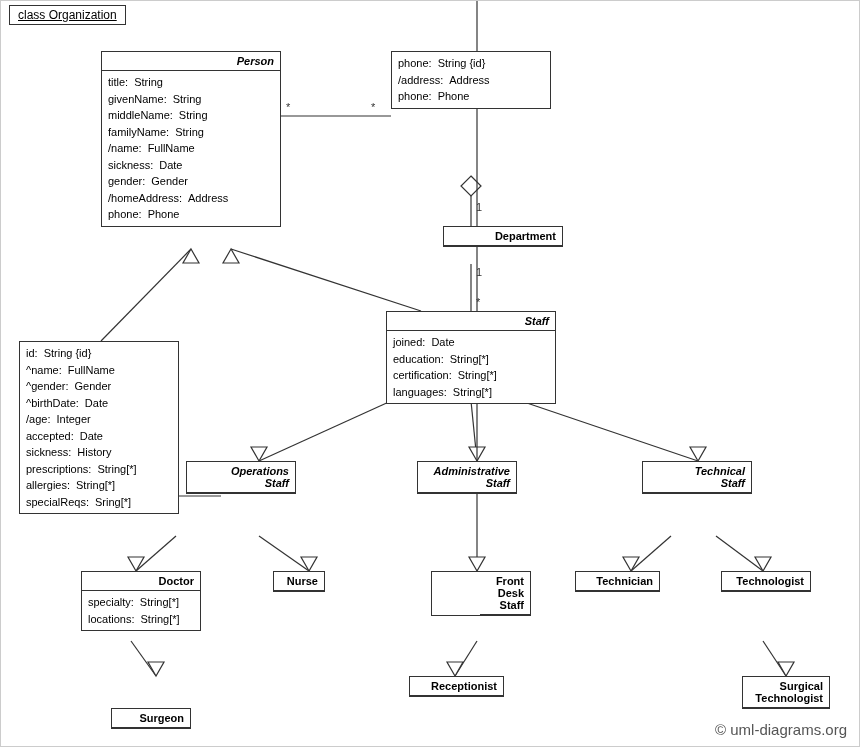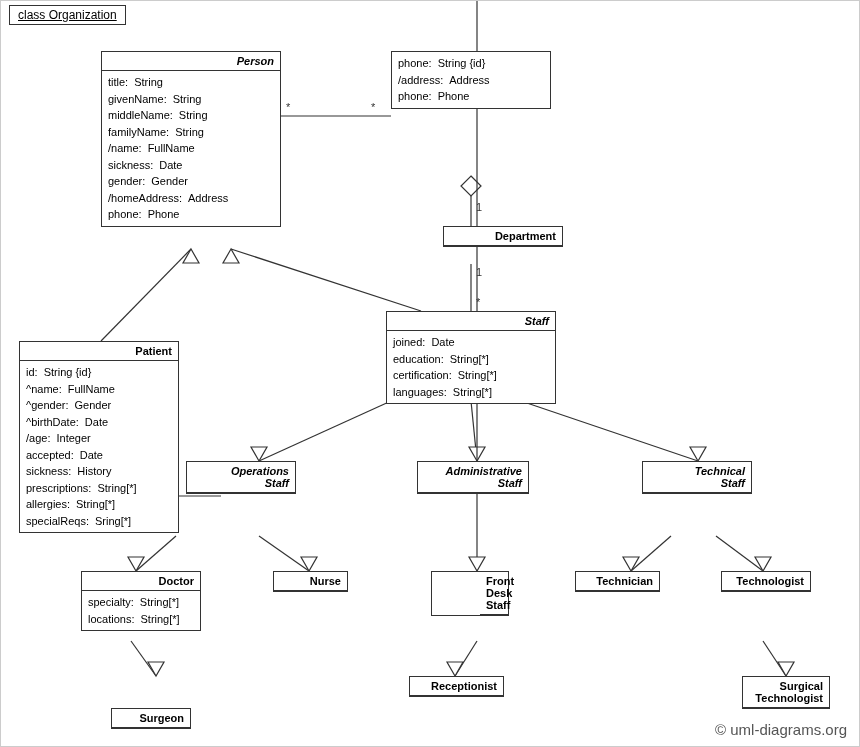--- a/index.html
+++ b/index.html
@@ -193,21 +193,20 @@
           <span class="attr-type">Address</span>
         </div>
       <div class="attr-row">
           <span class="attr-name">phone:</span>
           <span class="attr-type">Phone</span>
         </div>
     </div>
   </div>
 
   <div class="uml-box" style="left:18px; top:340px; width:160px;">
-    <div class="box-title">Patient</div>
     <div class="box-attrs">
       <div class="attr-row">
           <span class="attr-name">id:</span>
           <span class="attr-type">String {id}</span>
         </div>
       <div class="attr-row">
           <span class="attr-name">^name:</span>
           <span class="attr-type">FullName</span>
         </div>
       <div class="attr-row">
@@ -270,21 +269,21 @@
         </div>
     </div>
   </div>
 
   <div class="uml-box" style="left:185px; top:460px; width:110px; text-align:center;">
     <div class="box-title italic">
       <em>Operations<br>Staff</em>
     </div>
   </div>
 
-  <div class="uml-box" style="left:416px; top:460px; width:112px; text-align:center;">
+  <div class="uml-box" style="left:416px; top:460px; width:100px; text-align:center;">
     <div class="box-title italic">
       <em>Administrative<br>Staff</em>
     </div>
   </div>
 
   <div class="uml-box" style="left:641px; top:460px; width:110px; text-align:center;">
     <div class="box-title italic">
       <em>Technical<br>Staff</em>
     </div>
   </div>
@@ -296,25 +295,25 @@
           <span class="attr-name">specialty:</span>
           <span class="attr-type">String[*]</span>
         </div>
       <div class="attr-row">
           <span class="attr-name">locations:</span>
           <span class="attr-type">String[*]</span>
         </div>
     </div>
   </div>
 
-  <div class="uml-box" style="left:272px; top:570px; width:75px;">
+  <div class="uml-box" style="left:272px; top:570px; width:52px;">
     <div class="box-title">Nurse</div>
   </div>
 
-  <div class="uml-box" style="left:430px; top:570px; width:78px; text-align:center;padding-left:48px;">
+  <div class="uml-box" style="left:430px; top:570px; width:100px; text-align:center;padding-left:48px;">
     <div class="box-title">Front Desk<br>Staff</div>
   </div>
 
   <div class="uml-box" style="left:574px; top:570px; width:85px;">
     <div class="box-title">Technician</div>
   </div>
 
   <div class="uml-box" style="left:720px; top:570px; width:90px;">
     <div class="box-title">Technologist</div>
   </div>

